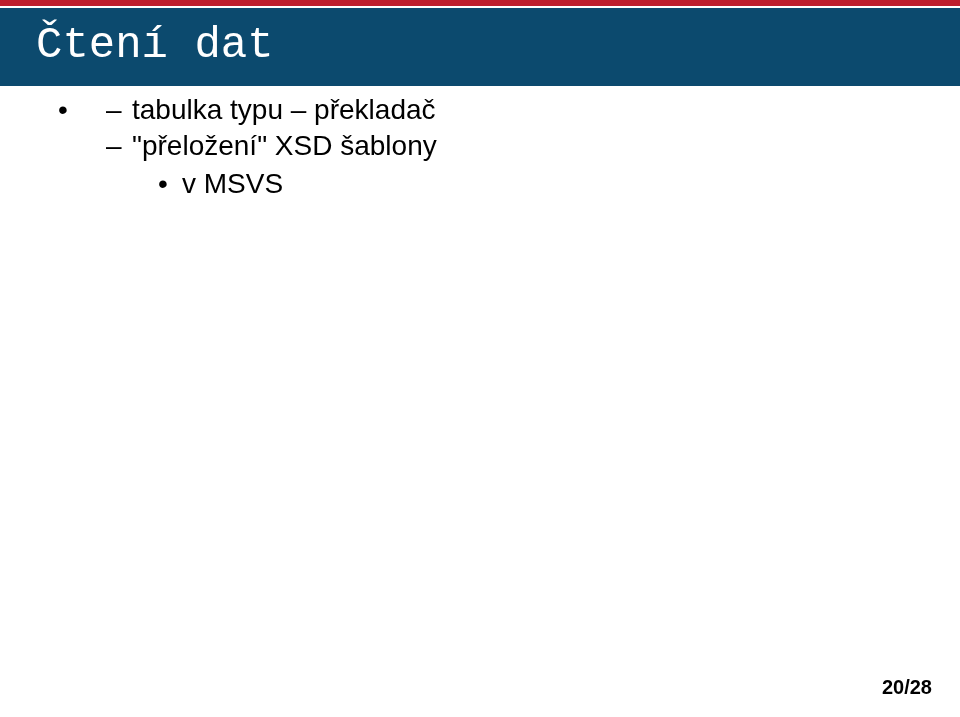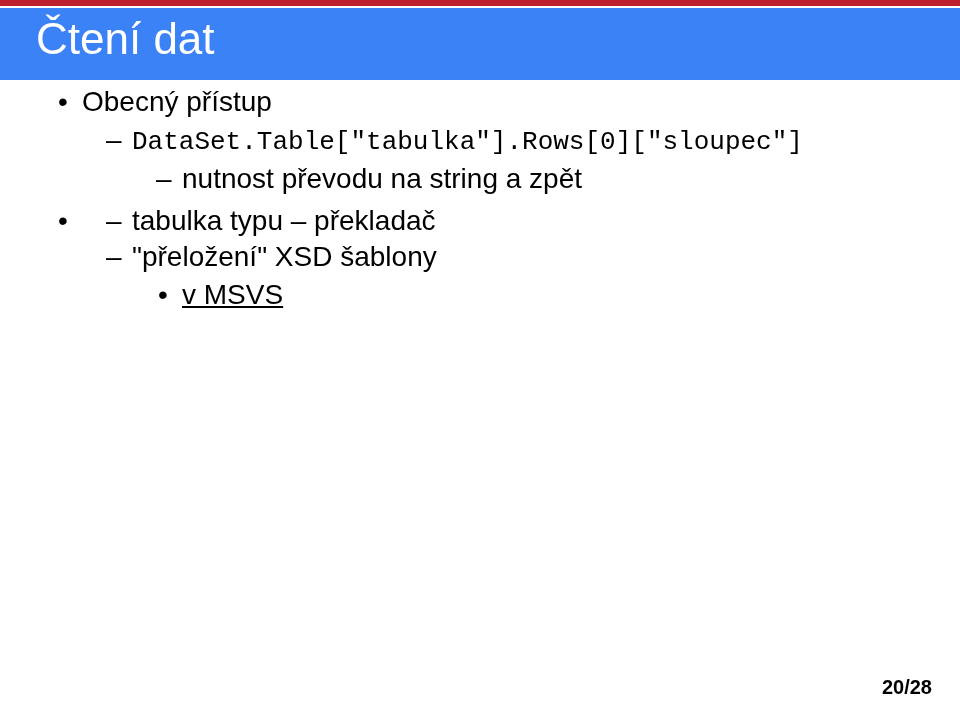--- a/index.html
+++ b/index.html
@@ -19,23 +19,24 @@
   }
   .band-top {
     height: 6px;
     background: #be1e2d;
   }
   .band-gap {
     height: 2px;
     background: #ffffff;
   }
   .title-bar {
-    background: #3b82f6;
+    background: #0c4a6e;
     color: #ffffff;
-    padding: 6px 0 8px 0;
+    padding: 12px 0 8px 0;
+    font-family: Liberation Mono, monospace;
   }
   .title-bar h1 {
     margin: 0;
     font-size: 44px;
     font-weight: 400;
     padding: 0 28px 8px 36px;
   }
   .content {
     padding: 4px 48px 0 52px;
     font-size: 28px;
@@ -73,21 +74,20 @@
     content: "–";
     position: absolute;
     left: 2px;
     top: 0;
     font-size: 28px;
   }
   ul.level3 {
     list-style: none;
     margin: 2px 0 16px 0;
     padding: 0 0 0 24px;
-    text-decoration: underline;
   }
   ul.level3 > li {
     margin: 0;
     padding-left: 26px;
     position: relative;
   }
   ul.level3 > li::before {
     content: "•";
     position: absolute;
     left: 2px;
@@ -114,33 +114,20 @@
 <div class="slide">
   <div class="band-top"></div>
   <div class="band-gap"></div>
   <div class="title-bar">
     <h1>Čtení dat</h1>
   </div>
 
   <div class="content">
     <ul class="level1">
       <li>
-        <span>Obecný přístup</span>
-        <ul class="level2">
-          <li>
-            <span class="code">DataSet.Table["tabulka"].Rows[0]["sloupec"]</span>
-            <ul class="level2">
-              <li>
-                <span>nutnost převodu na string a zpět</span>
-              </li>
-            </ul>
-          </li>
-        </ul>
-      </li>
-      <li>
         <ul class="level2">
           <li>
             <span>tabulka typu – překladač</span>
           </li>
           <li>
             <span>"přeložení" XSD šablony</span>
             <ul class="level3">
               <li>
                 <span>v MSVS</span>
               </li>

